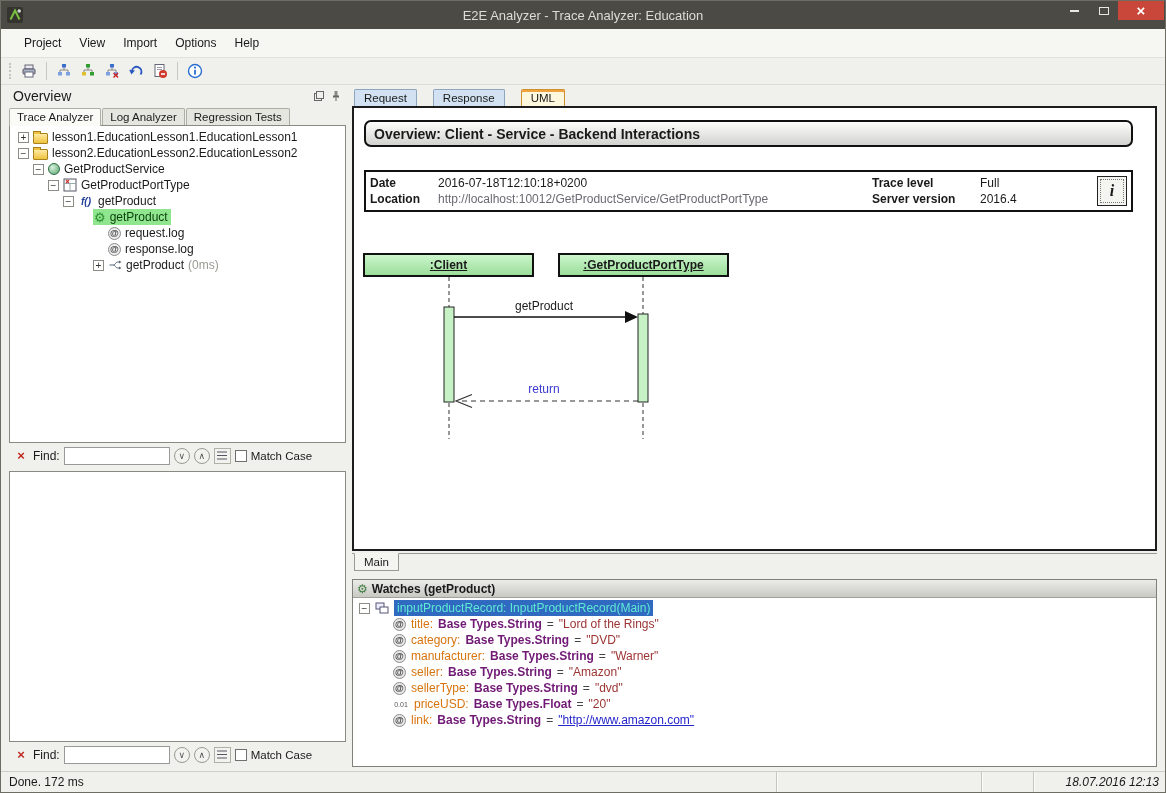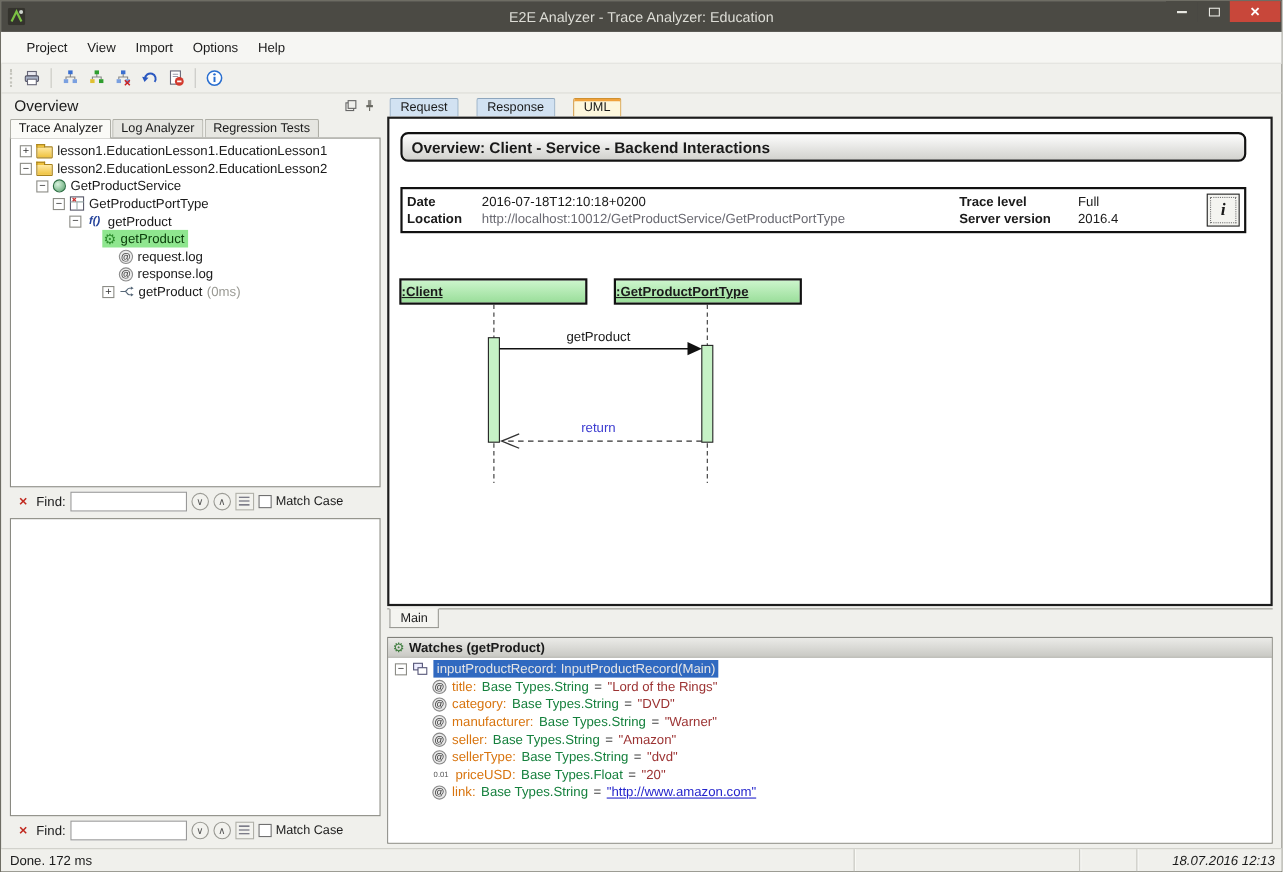--- a/index.html
+++ b/index.html
@@ -91,45 +91,45 @@
   .loc-val { color:#6a6a72; }
   .info-right { width:215px; flex:none; }
   .info-right .il { width:108px; }
   .info-btn { width:30px; height:30px; border:1px solid #222; background:#f4f4f0; margin-left:10px; flex:none;
               font-family:"Liberation Serif", serif; font-style:italic; font-weight:bold; font-size:16px;
               display:flex; align-items:center; justify-content:center; outline:1px dotted #777; outline-offset:-4px; }
 
   .diagram { position:relative; margin:41px 0 0 8px; width:400px; height:210px; }
   .seq-svg { position:absolute; left:0; top:0; }
   .ll-box { position:absolute; top:0; height:24px; width:171px; background:linear-gradient(#ccf5cc,#9ade9a);
-            border:2px solid #111; font-weight:bold; font-size:12px; line-height:20px;
+            border:2px solid #111; text-align:center; font-weight:bold; font-size:12px; line-height:20px;
             text-decoration:underline; }
   .msg-label { position:absolute; left:92px; width:180px; text-align:center; top:46px; font-size:12px; }
   .ret-label { position:absolute; left:92px; width:180px; text-align:center; top:129px; font-size:12px; color:#3b3bd0; }
 
   .main-strip { height:20px; flex:none; position:relative; border-top:1px solid #9a9a94; margin-top:2px; }
   .main-tab { display:inline-block; margin-left:2px; padding:2px 9px 2px; font-size:11.5px; background:#f4f4f0;
               border:1px solid #9a9a94; border-top:1px solid #f4f4f0; margin-top:-1px; position:relative; }
 
   .watches { flex:1; margin-top:6px; border:1px solid #80807a; display:flex; flex-direction:column; min-height:0; }
   .watches-header { height:18px; flex:none; background:linear-gradient(#ebebe8,#c9c9c4); border-bottom:1px solid #a2a29a;
                     display:flex; align-items:center; padding-left:4px; font-weight:bold; font-size:12px; gap:4px; }
   .wh-gear { font-size:12px; color:#3f7d3f; font-weight:normal; }
   .watches-body { flex:1; background:#fff; padding-top:2px; overflow:hidden; }
   .wrow { height:16px; display:flex; align-items:center; white-space:nowrap; }
   .wrow.root { padding-left:6px; }
   .wrow.child { padding-left:40px; }
   .w-ic { flex:none; margin-right:5px; display:inline-flex; align-items:center; justify-content:center; }
   .at-ic { width:13px; height:13px; border-radius:50%; background:#e9e9e9; border:1px solid #888;
            font-size:9px; font-weight:bold; color:#3a3a3a; line-height:11px; text-align:center; }
   .float-ic { font-size:7px; color:#555; width:16px; }
-  .w-rootsel { background:#3069c0; color:#e5e5e5; padding:1px 3px; font-size:12px; }
+  .w-rootsel { background:#3069c0; color:#5eead4; padding:1px 3px; font-size:12px; }
   .w-name { color:#d8740e; }
   .w-colon { color:#d8740e; margin-right:5px; }
-  .w-type { color:#15803d; margin-right:5px; }
+  .w-type { color:#701a75; margin-right:5px;font-weight:bold; }
   .w-eq { color:#444; margin-right:5px; }
   .w-val { color:#9c3333; }
   .w-link { color:#2525cc; text-decoration:underline; }
 
   
   .statusbar { height:21px; flex:none; border-top:1px solid #cfcfc9; display:flex; align-items:center; font-size:12px; background:#f0f0ec; }
   .s-main { flex:1; padding-left:8px; }
   .s-sec { height:100%; border-left:1px solid #c6c6c0; box-shadow:inset 1px 0 0 #fbfbf8; display:flex; align-items:center; padding:0 6px; }
   .sec1 { width:205px; } .sec2 { width:52px; } .sec3 { width:132px; justify-content:flex-end;font-style:italic; }
 </style>

